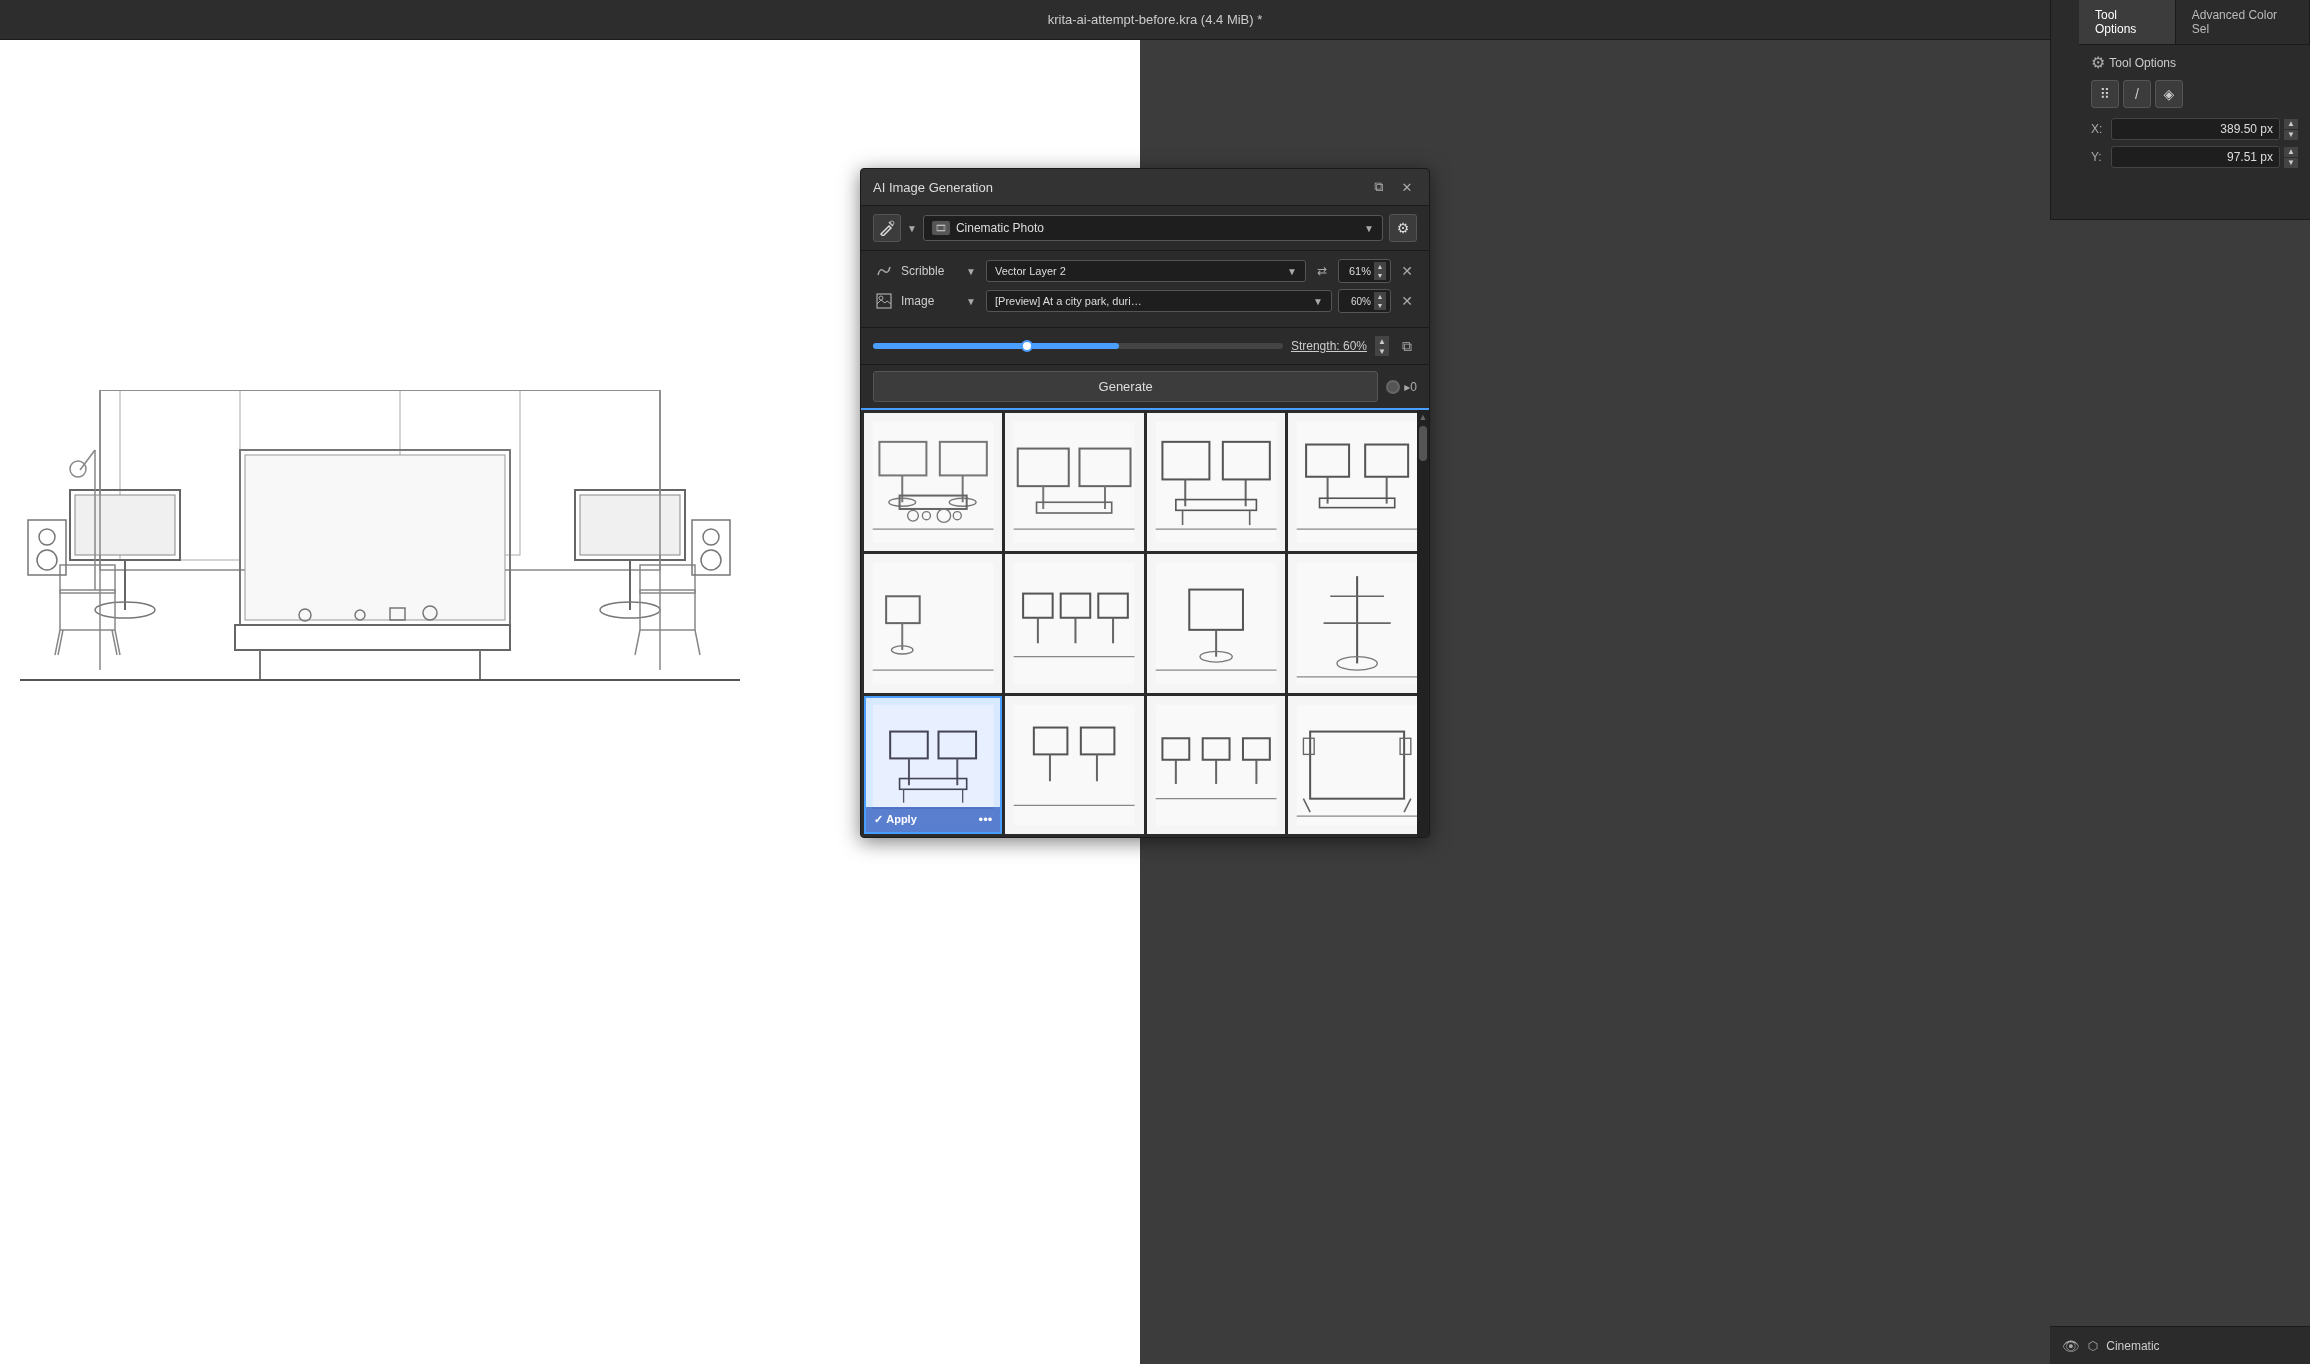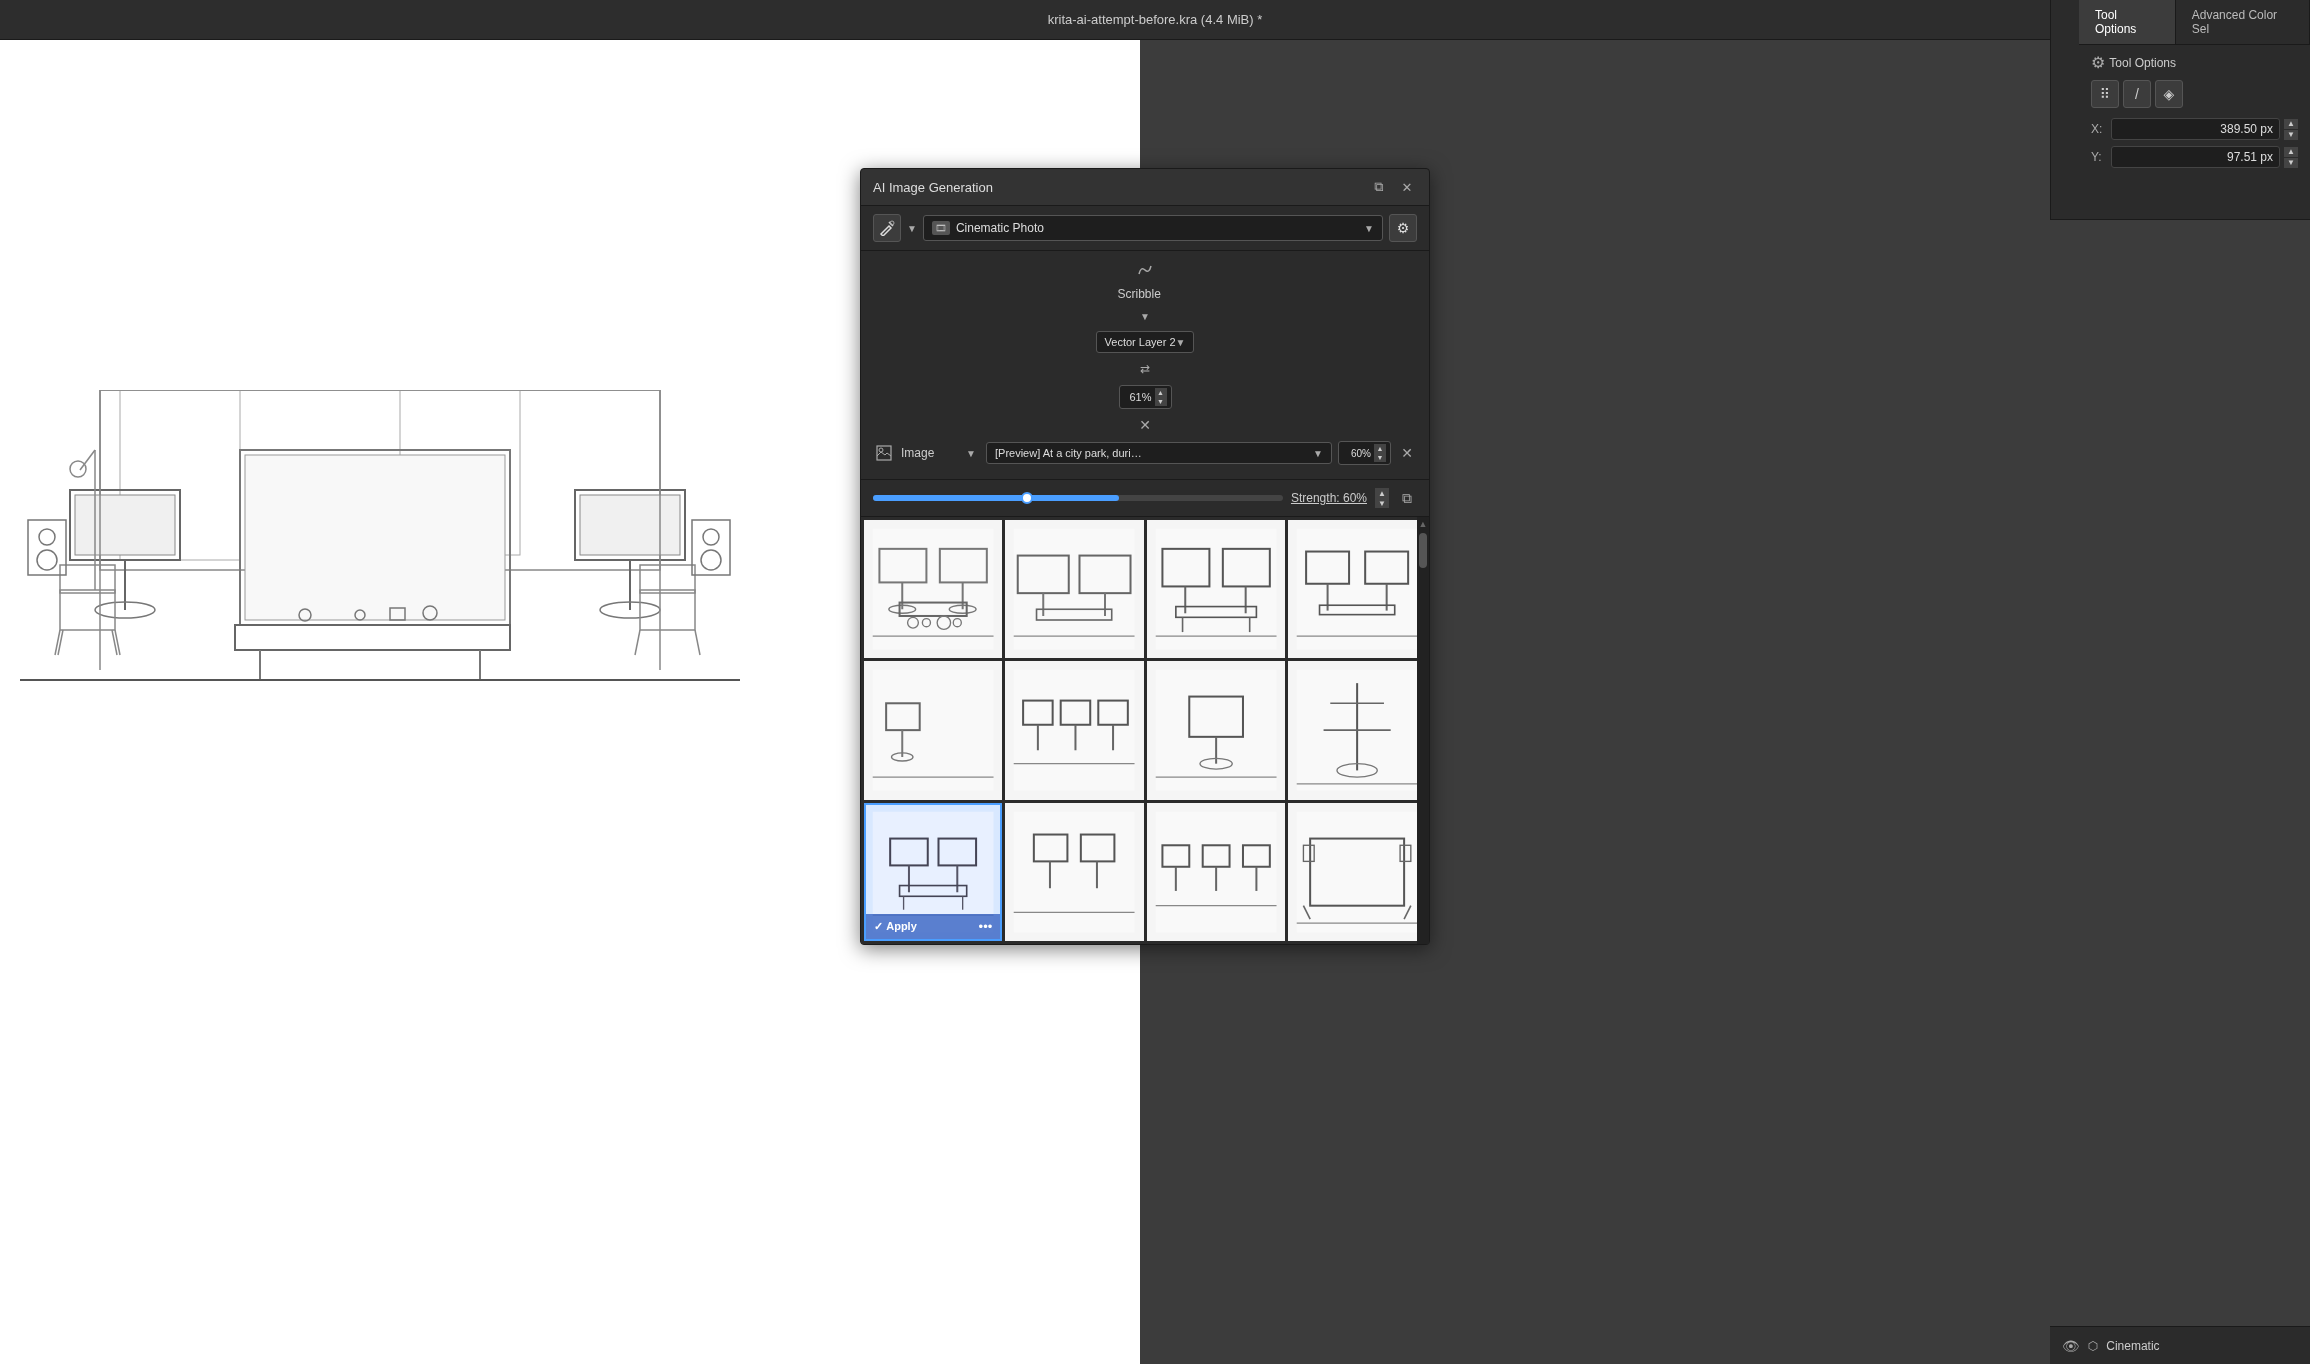--- a/index.html
+++ b/index.html
@@ -644,21 +644,21 @@
         <span>Cinematic Photo</span>
       </div>
       <span style="color:#aaa; font-size:10px;">▼</span>
     </div>
     <div class="gear-settings-btn" style="width:28px; height:28px; background:#3c3c3c; border:1px solid #555; border-radius:3px; display:flex; align-items:center; justify-content:center; cursor:pointer; color:#ddd; font-size:14px;">⚙</div>
   </div>
 
 
   <div id="ai-controls" style="padding:8px 12px; border-bottom:1px solid #1a1a1a;">
 
-    <div class="control-row" style="display:flex; align-items:center; gap:6px; margin-bottom:6px;flex-direction:column;">
+    <div class="control-row" style="display:flex; align-items:center; gap:6px; margin-bottom:6px;">
       <div class="layer-type-btn" style="width:22px; height:22px; display:flex; align-items:center; justify-content:center; font-size:14px; color:#aaa;">
         <svg width="16" height="16" viewBox="0 0 16 16" fill="none">
             <path d="M2 12 Q4 4, 8 8 Q12 12, 14 4" stroke="#aaa" stroke-width="1.5" fill="none"></path>
           </svg>
       </div>
       <span class="layer-label" style="font-size:12px; color:#ccc; width:55px;">Scribble</span>
       <span class="dropdown-btn" style="color:#aaa; font-size:10px; cursor:pointer;">▼</span>
       <div class="layer-select" style="flex:1; background:#1e1e1e; border:1px solid #555; border-radius:3px; color:#ddd; font-size:11px; padding:4px 8px; display:flex; align-items:center; justify-content:space-between; cursor:pointer;">
         <span>Vector Layer 2</span>
         <span style="color:#aaa; font-size:10px;">▼</span>
@@ -706,20 +706,27 @@
       </div>
     </div>
     <span class="strength-label" style="font-size:12px; color:#ccc; white-space:nowrap;text-decoration:underline;">Strength: 60%</span>
     <div style="display:flex; flex-direction:column;">
       <button class="strength-spin-btn" style="width:14px;height:10px;background:#444;border:none;color:#ccc;font-size:8px;cursor:pointer;">▲</button>
       <button class="strength-spin-btn" style="width:14px;height:10px;background:#444;border:none;color:#ccc;font-size:8px;cursor:pointer;">▼</button>
     </div>
     <span class="layers-icon" style="color:#aaa; font-size:14px; cursor:pointer;">⧉</span>
   </div>
 
+  <div id="generate-row" style="display:flex; align-items:center; gap:8px; padding:6px 12px; border-bottom:2px solid #4a9eff;">
+    <button class="generate-btn" style="flex:1; background:#3c3c3c; border:1px solid #555; border-radius:3px; color:#ddd; font-size:13px; padding:7px; text-align:center; cursor:pointer;">Generate</button>
+    <div class="generate-status" style="display:flex; align-items:center; gap:4px;">
+      <div class="status-circle" style="width:14px; height:14px; border-radius:50%; background:#555; border:2px solid #666;"></div>
+      <span style="color:#aaa; font-size:12px;">▸0</span>
+    </div>
+  </div>
 
   <div id="images-scroll-area" style="position:relative;">
     <div id="image-grid" style="display:grid; grid-template-columns:repeat(4,1fr); gap:3px; padding:3px; background:#2b2b2b;">
 
       <div class="grid-cell" style="background:#f5f5f5; border:2px solid transparent; position:relative; cursor:pointer; aspect-ratio:1;">
         <svg viewBox="0 0 100 100" xmlns="http://www.w3.org/2000/svg" style="width:100%;height:100%;">
           <rect x="5" y="5" width="90" height="90" fill="#f9f9f9" stroke="none"></rect>
           <rect x="10" y="20" width="35" height="25" fill="none" stroke="#777" stroke-width="1.5"></rect>
           <rect x="55" y="20" width="35" height="25" fill="none" stroke="#777" stroke-width="1.5"></rect>
           <line x1="27" y1="45" x2="27" y2="65" stroke="#777" stroke-width="1.5"></line>

